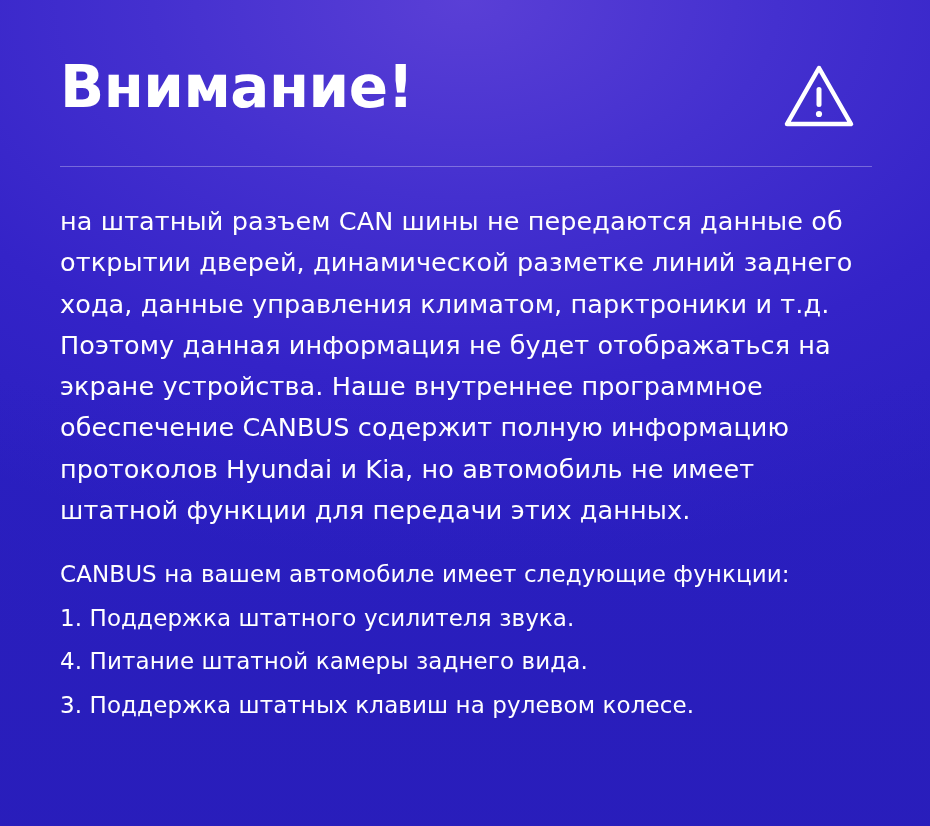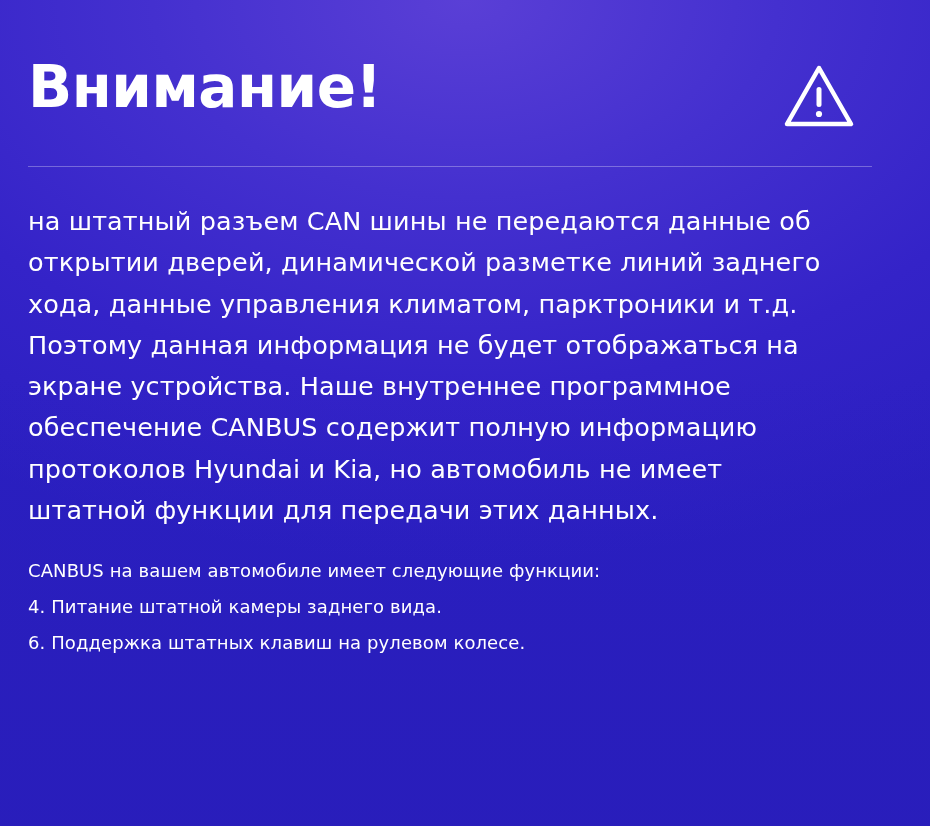--- a/index.html
+++ b/index.html
@@ -30,21 +30,21 @@
     position: absolute;
     left: 0; right: 0; bottom: 0;
     height: 55%;
     background: linear-gradient(180deg, rgba(40,30,190,0) 0%, rgba(40,28,185,0.55) 100%);
     pointer-events: none;
   }
 
   .content {
     position: relative;
     z-index: 2;
-    padding: 52px 58px 0 28px;
+    padding: 52px 58px 0 60px;
   }
 
   .header-row {
     display: flex;
     align-items: flex-start;
     justify-content: space-between;
   }
 
   .title {
     color: #ffffff;
@@ -75,21 +75,21 @@
     font-size: 25.5px;
     line-height: 1.62;
     font-weight: 400;
     letter-spacing: 0.1px;
     max-width: 818px;
   }
 
   .features-block {
     margin-top: 22px;
     color: #ffffff;
-    font-size: 18px;
+    font-size: 23px;
     line-height: 1.55;
     font-weight: 500;
     letter-spacing: 0.1px;
   }
 
   .features-intro {
     margin: 0 0 6px 0;
   }
 
   .features-list {
@@ -121,19 +121,20 @@
       </span>
     </div>
 
     <div class="divider"></div>
 
     <p class="body-block">на штатный разъем CAN шины не передаются данные об открытии дверей, динамической разметке линий заднего хода, данные управления климатом, парктроники и т.д. Поэтому данная информация не будет отображаться на экране устройства. Наше внутреннее программное обеспечение CANBUS содержит полную информацию протоколов Hyundai и Kia, но автомобиль не имеет штатной функции для передачи этих данных.</p>
 
     <div class="features-block">
       <p class="features-intro">CANBUS на вашем автомобиле имеет следующие функции:</p>
       <ul class="features-list">
+        <li>1. Поддержка штатного усилителя звука.</li>
         <li>4. Питание штатной камеры заднего вида.</li>
-        <li>6. Поддержка штатных клавиш на рулевом колесе.</li>
+        <li>3. Поддержка штатных клавиш на рулевом колесе.</li>
       </ul>
     </div>
 
   </div>
 </div>
 
 </body></html>

